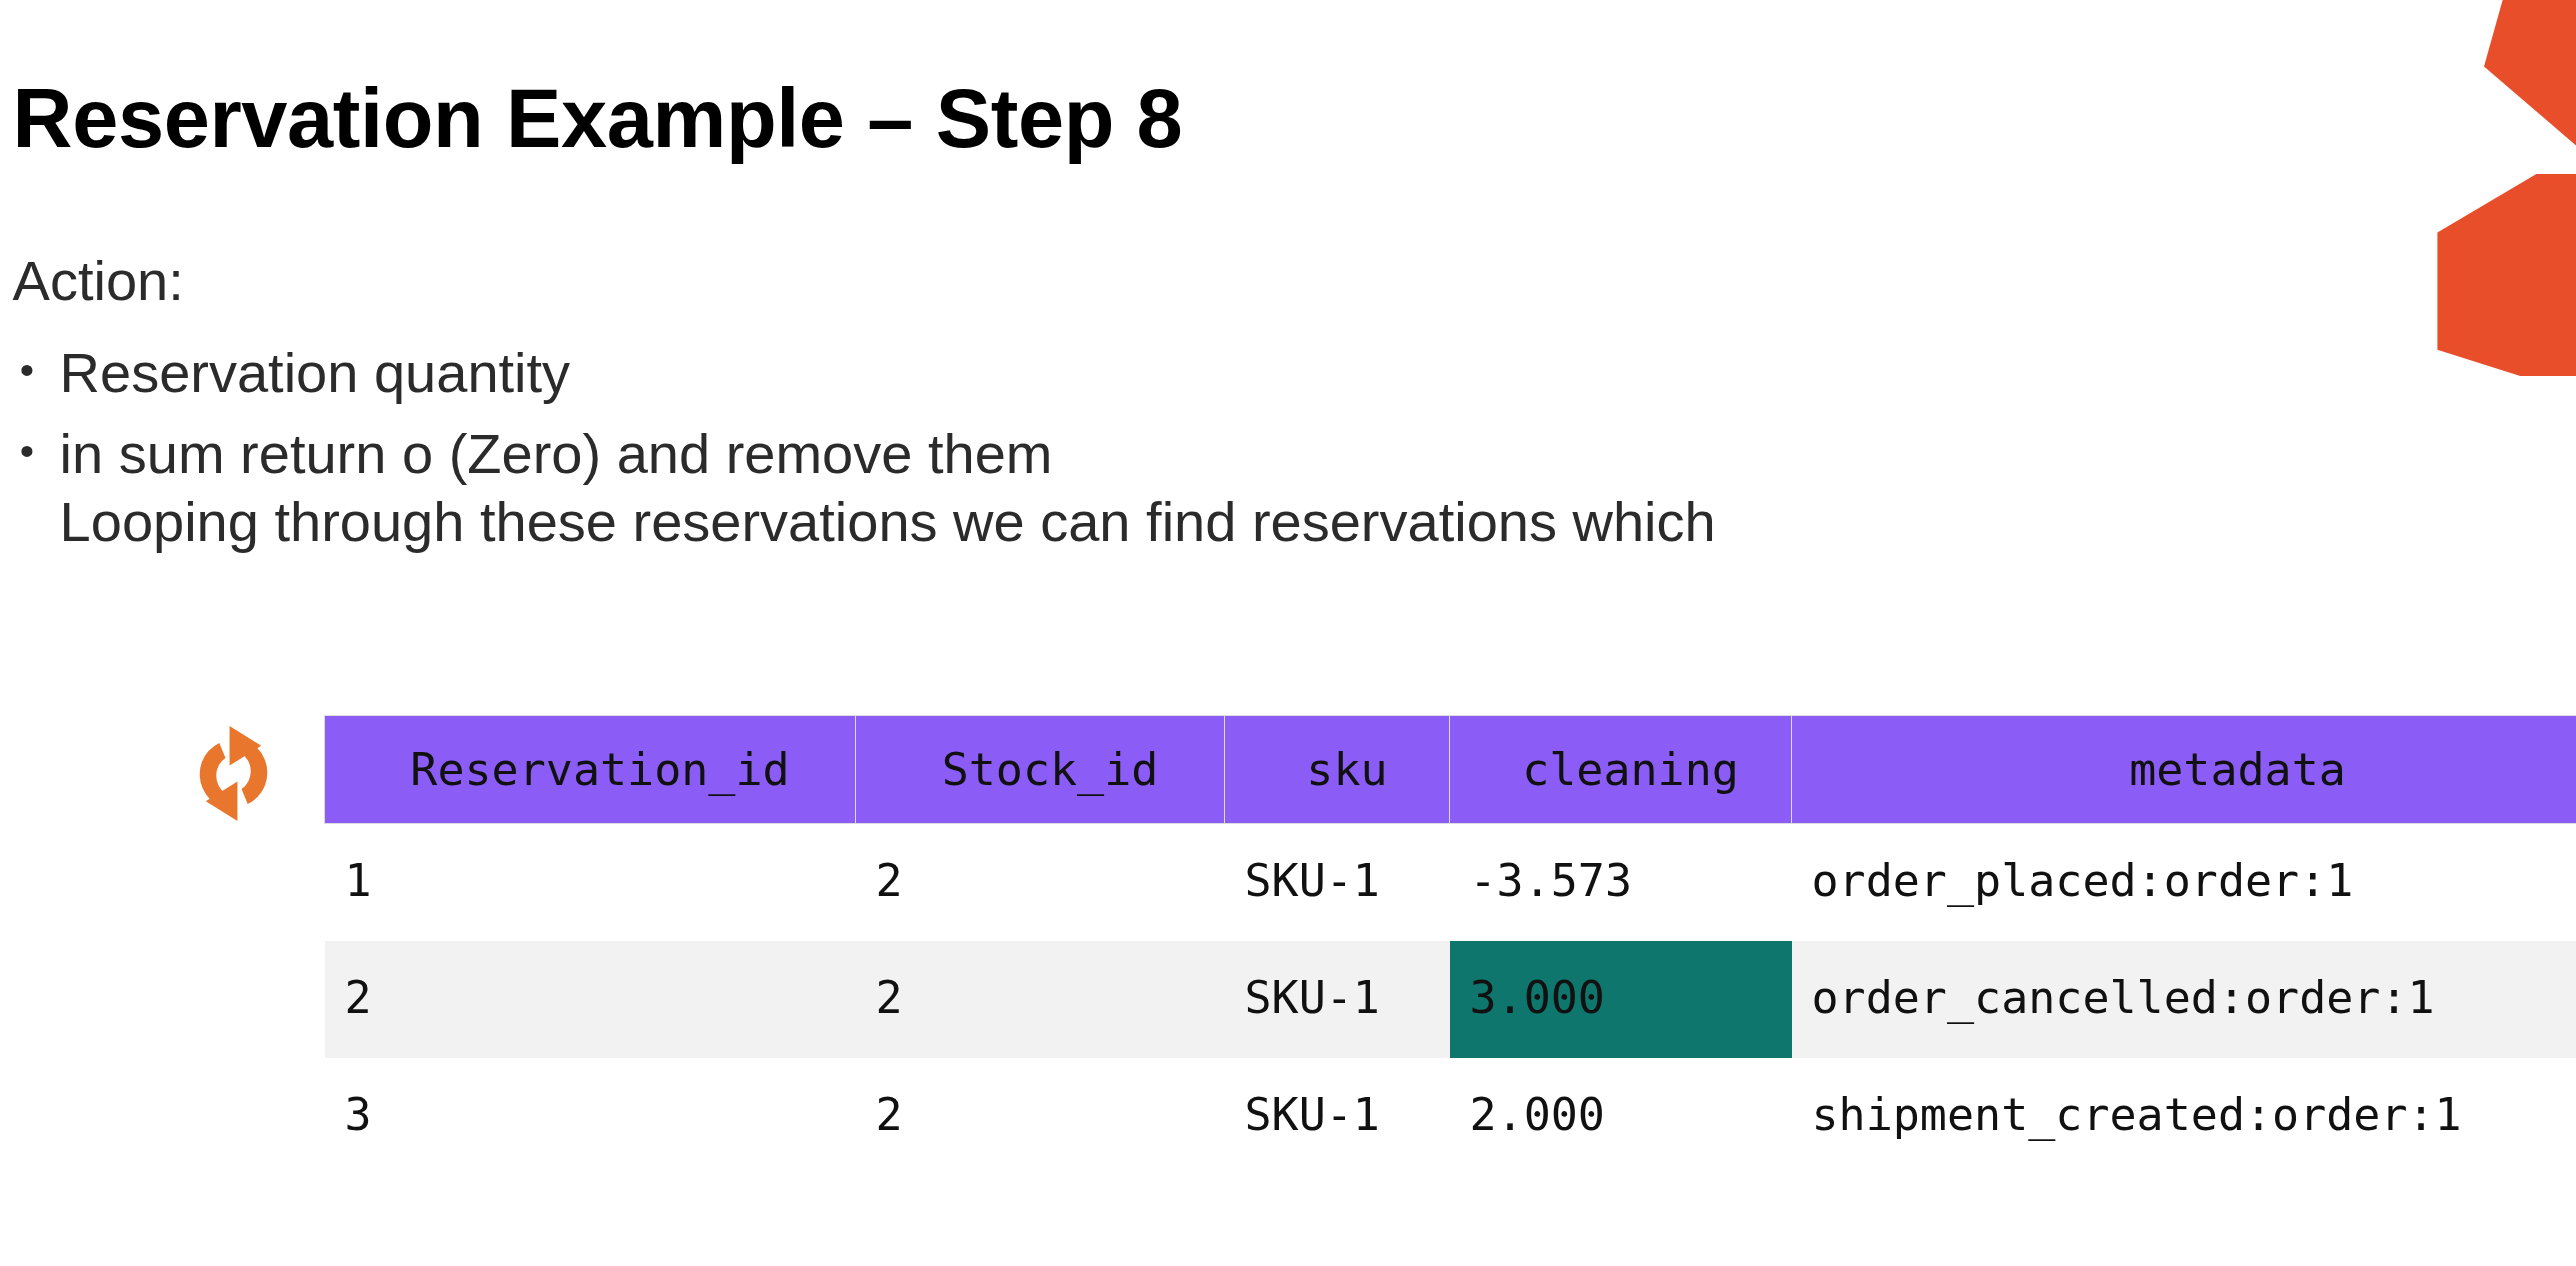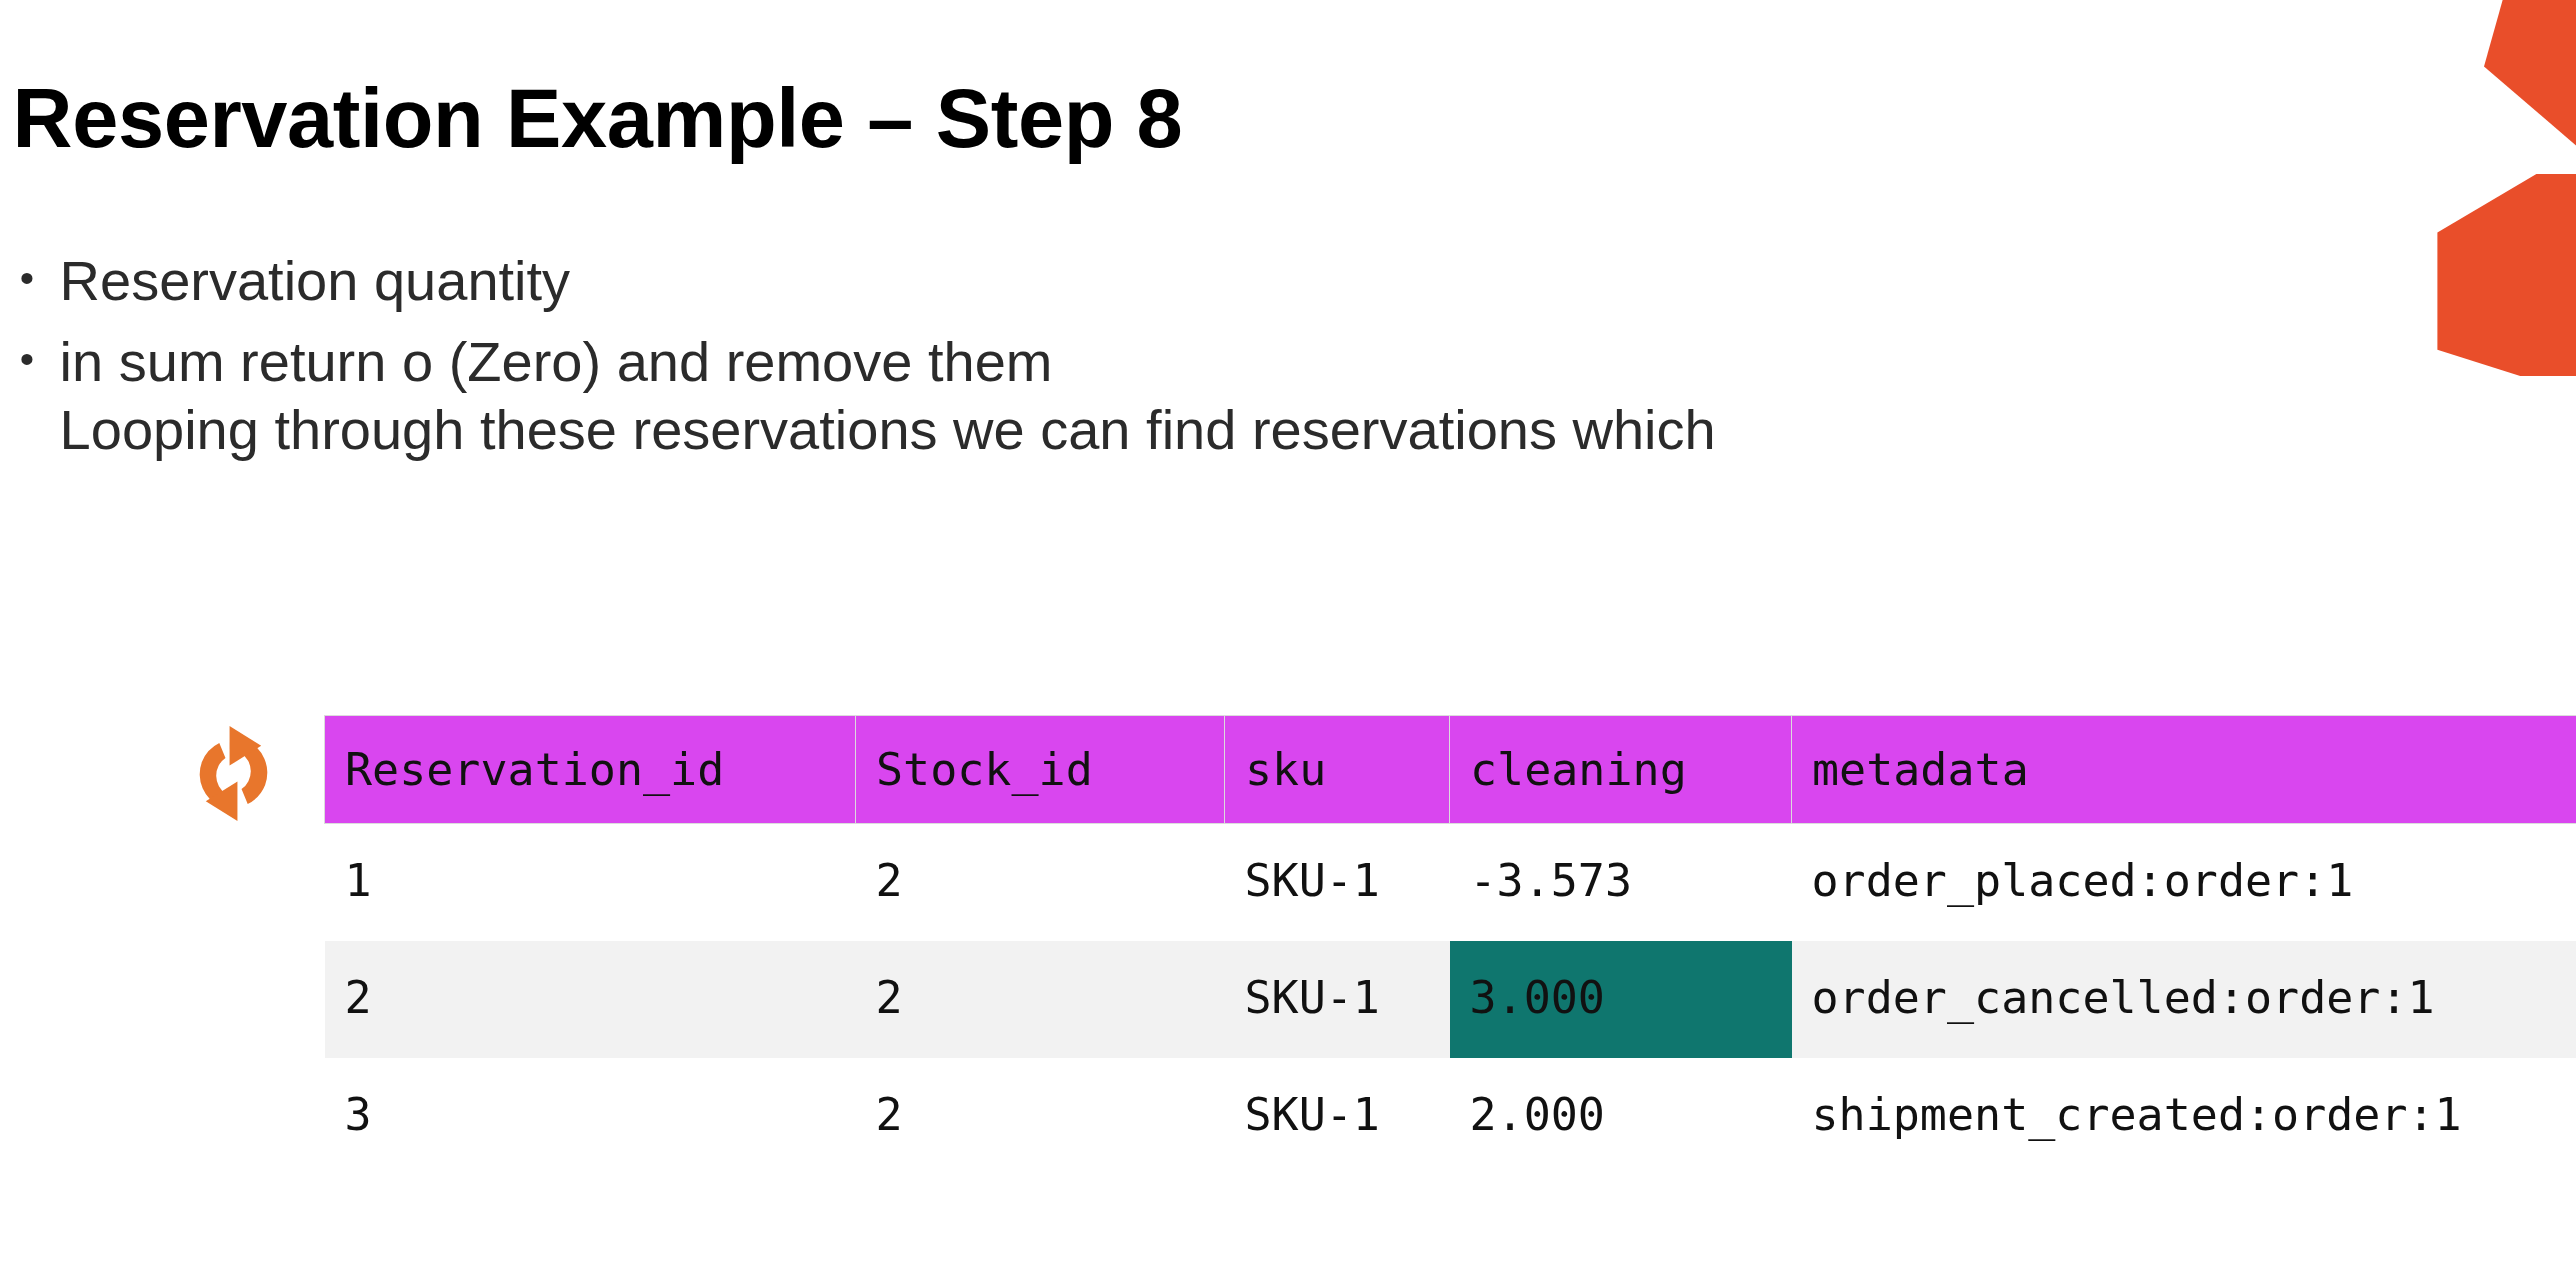--- a/index.html
+++ b/index.html
@@ -124,26 +124,26 @@
     font-family: "DejaVu Sans Mono", "Liberation Mono", monospace;
     font-size: 45px;
   }
   table.data-table col.c-res  { width: 531px; }
   table.data-table col.c-stk  { width: 369px; }
   table.data-table col.c-sku  { width: 225px; }
   table.data-table col.c-qty  { width: 342px; }
   table.data-table col.c-meta { width: 872px; }
 
   thead th {
-    text-align: left;
+    text-align: center;
     font-weight: normal;
     color: #111111;
     padding: 23.4px 0 23.4px 20px;
     border: 1.8px solid #dcdcdc;
-    background: #d946ef;
+    background: #8b5cf6;
     white-space: nowrap;
     vertical-align: middle;
     height: 108px;
     box-sizing: border-box;
   }
   tbody td {
     text-align: left;
     color: #111111;
     padding: 27px 0 31px 20px;
     border: none;
@@ -161,20 +161,21 @@
 <div class="slide">
 
   <div class="deco-layer">
     <div class="deco-shape-top"></div>
     <div class="deco-shape-bottom"></div>
   </div>
 
   <h1 class="title">Reservation Example – Step 8</h1>
 
   <div class="body-block">
+    <p class="lead">Action:</p>
 
     <ul class="bullets">
       <li class="bullet">
         <span class="dot">•</span>
         <span class="bullet-line">Reservation quantity</span>
       </li>
       <li class="bullet">
         <span class="dot">•</span>
         <span class="bullet-line">in sum return o (Zero) and remove them</span>
         <span class="bullet-line">Looping through these reservations we can find reservations which</span>

